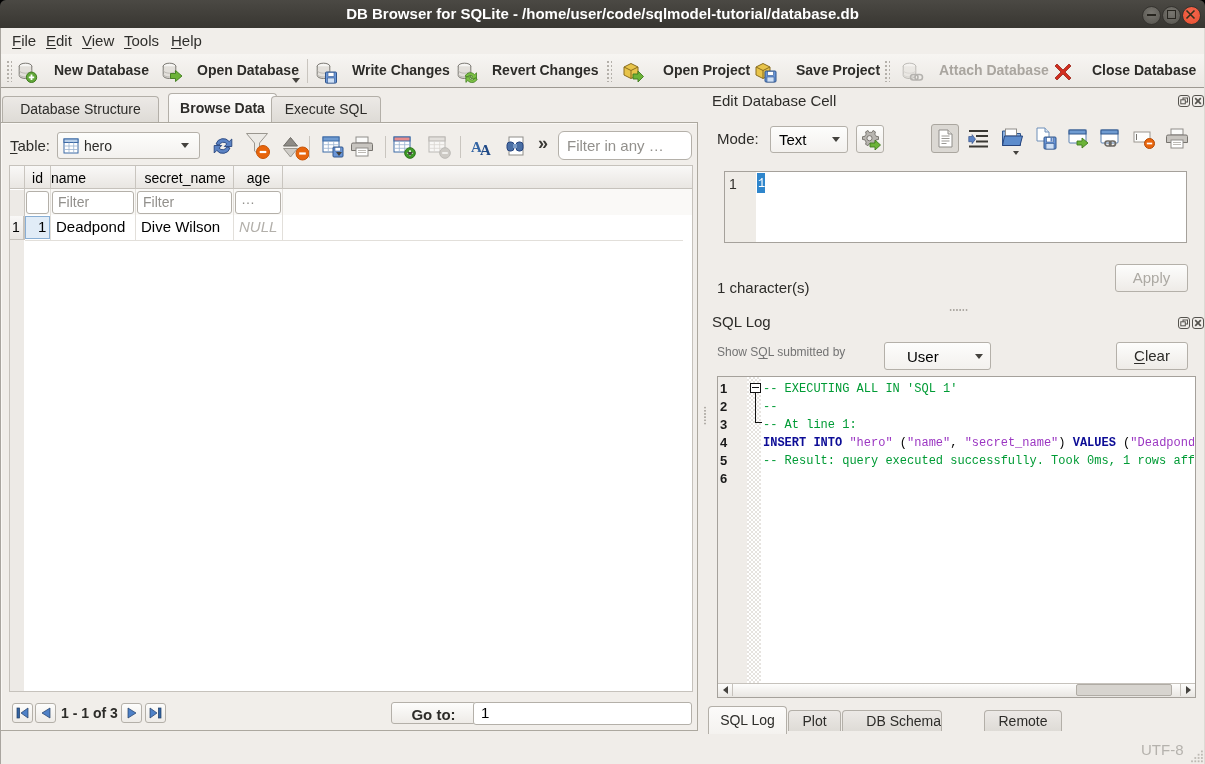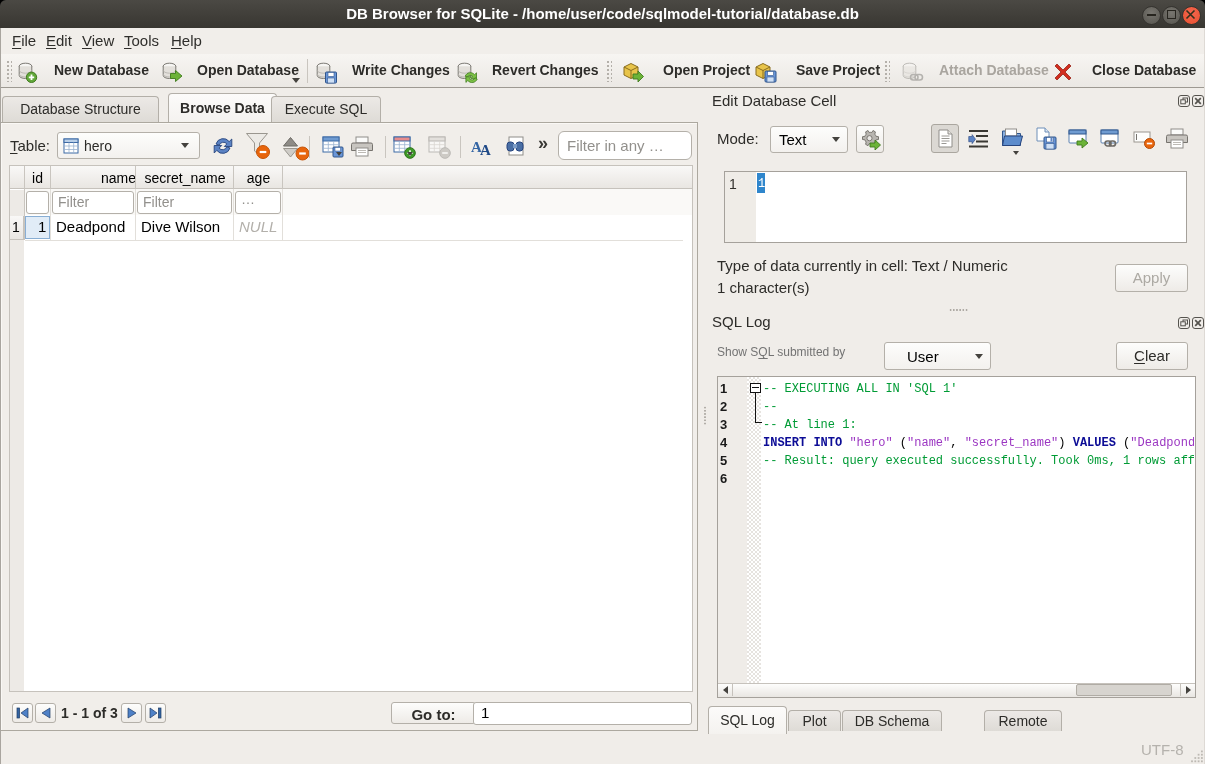--- a/index.html
+++ b/index.html
@@ -209,21 +209,21 @@
 
   <div class="input abs" style="left:558px;top:131px;width:134px;height:29px;border-radius:6px;"></div>
   <div class="abs ph" style="left:567px;top:137px;font-size:15px;">Filter in any …</div>
   <div class="abs" style="left:538px;top:133px;font-size:18px;color:#3a3935;font-weight:700;">»</div>
 
   <div class="abs" style="left:9px;top:165px;width:684px;height:527px;background:#fff;border:1px solid #c6c2bc;box-sizing:border-box;"></div>
   <div class="abs" style="left:10px;top:190px;width:14px;height:501px;background:#edeae6;"></div>
   <div class="abs hdr" style="left:10px;top:166px;width:682px;height:23px;border-bottom:1px solid #c6c2bc;box-sizing:border-box;"></div>
 
   <div class="abs" style="left:24px;top:170px;width:27px;text-align:center;font-size:14px;">id</div>
-  <div class="abs" style="left:51px;top:170px;width:85px;text-align:right;font-size:14px;">name</div>
+  <div class="abs" style="left:51px;top:170px;width:85px;text-align:left;font-size:14px;">name</div>
   <div class="abs" style="left:136px;top:170px;width:98px;text-align:center;font-size:14px;">secret_name</div>
   <div class="abs" style="left:234px;top:170px;width:49px;text-align:center;font-size:14px;">age</div>
 
   <div class="abs" style="left:24px;top:166px;width:1px;height:74px;background:#c9c5bf;"></div>
   <div class="abs" style="left:50px;top:166px;width:1px;height:23px;background:#c9c5bf;"></div>
   <div class="abs" style="left:135px;top:166px;width:1px;height:23px;background:#c9c5bf;"></div>
   <div class="abs" style="left:233px;top:166px;width:1px;height:23px;background:#c9c5bf;"></div>
   <div class="abs" style="left:282px;top:166px;width:1px;height:23px;background:#c9c5bf;"></div>
 
   <div class="abs" style="left:25px;top:189px;width:667px;height:26px;background:#faf9f7;"></div>
@@ -338,21 +338,20 @@
     <rect x="5" y="12" width="12" height="8" fill="#fff" stroke="#8f8d89"></rect>
     <path d="M7 14.5 h8 M7 16.5 h8" stroke="#b5b2ad" stroke-width="0.9"></path>
   </svg>
   <div class="carr abs" style="left:1013px;top:151px;border-left-width:3.5px;border-right-width:3.5px;border-top-width:4.5px;"></div>
 
   <div class="abs" style="left:724px;top:171px;width:463px;height:72px;background:#fff;border:1px solid #a5a19b;box-sizing:border-box;"></div>
   <div class="abs" style="left:725px;top:172px;width:31px;height:70px;background:#efece7;"></div>
   <div class="abs" style="left:729px;top:176px;font-size:14px;color:#32302c;">1</div>
   <div class="abs" style="left:757px;top:173px;width:8px;height:20px;background:#2f86cc;"></div>
   <div class="abs code" style="left:758px;top:177px;color:#fff;">1</div>
-  <div class="abs" style="left:717px;top:257px;font-size:15px;color:#2d2c29;">Type of data currently in cell: Text / Numeric</div>
   <div class="abs" style="left:717px;top:279px;font-size:15px;color:#2d2c29;">1 character(s)</div>
   <div class="btn abs" style="left:1115px;top:264px;width:73px;height:28px;text-align:center;padding-top:4px;font-size:15px;color:#aca9a3;">Apply</div>
 
   <div class="abs" style="left:949px;top:308px;width:19px;height:3px;background-image:radial-gradient(circle,#aeaaa4 0.9px,transparent 1.1px);background-size:3.2px 4px;"></div>
 
   <div class="docktitle abs" style="left:712px;top:313px;">SQL Log</div>
   <svg class="abs" style="left:1178px;top:317px" width="12" height="12" viewBox="0 0 12 12">
       <rect x="0.5" y="0.5" width="11" height="11" rx="2.5" fill="none" stroke="#55534e"></rect>
       <rect x="5" y="3" width="4.5" height="4" fill="none" stroke="#55534e"></rect>
       <rect x="2.8" y="4.8" width="4.5" height="4" fill="#f0eeeb" stroke="#55534e"></rect>
@@ -380,21 +379,21 @@
 
   <div class="abs" style="left:718px;top:683px;width:477px;height:14px;background:linear-gradient(#fdfdfc,#e9e6e2);border-top:1px solid #c6c2bc;box-sizing:border-box;"></div>
   <div class="abs" style="left:1076px;top:684px;width:96px;height:12px;background:#d7d4cf;border:1px solid #b0aca5;border-radius:2px;box-sizing:border-box;"></div>
   <div class="abs" style="left:723px;top:686px;width:0;height:0;border-top:4px solid transparent;border-bottom:4px solid transparent;border-right:5px solid #44423e;"></div>
   <div class="abs" style="left:1186px;top:686px;width:0;height:0;border-top:4px solid transparent;border-bottom:4px solid transparent;border-left:5px solid #44423e;"></div>
   <div class="abs" style="left:732px;top:684px;width:1px;height:12px;background:#c6c2bc;"></div>
   <div class="abs" style="left:1180px;top:684px;width:1px;height:12px;background:#c6c2bc;"></div>
 
   <div class="tab active abs" style="left:708px;top:706px;width:79px;height:28px;padding-top:5px;">SQL Log</div>
   <div class="tab inactive abs" style="left:788px;top:710px;width:53px;height:21px;padding-top:2px;">Plot</div>
-  <div class="tab inactive abs" style="left:842px;top:710px;width:100px;height:21px;padding-top:2px;">DB Schema</div>
+  <div class="tab inactive abs" style="left:842px;top:710px;width:100px;height:21px;padding-top:2px;text-align:right;">DB Schema</div>
   <div class="tab inactive abs" style="left:984px;top:710px;width:78px;height:21px;padding-top:2px;">Remote</div>
   <div class="abs" style="left:0px;top:28px;width:1px;height:736px;background:#a9a59f;"></div>
   <div class="abs" style="left:1204px;top:28px;width:1px;height:736px;background:#dedad5;"></div>
 
   <div class="abs" style="left:1141px;top:741px;font-size:15px;color:#b5b2ad;">UTF-8</div>
   <svg class="abs" style="left:1191px;top:750px" width="13" height="13" viewBox="0 0 13 13">
     <g fill="#bdb9b3">
         <rect x="10" y="0.5" width="1.8" height="1.8"></rect>
         <rect x="6.7" y="3.8" width="1.8" height="1.8"></rect>
         <rect x="10" y="3.8" width="1.8" height="1.8"></rect>

